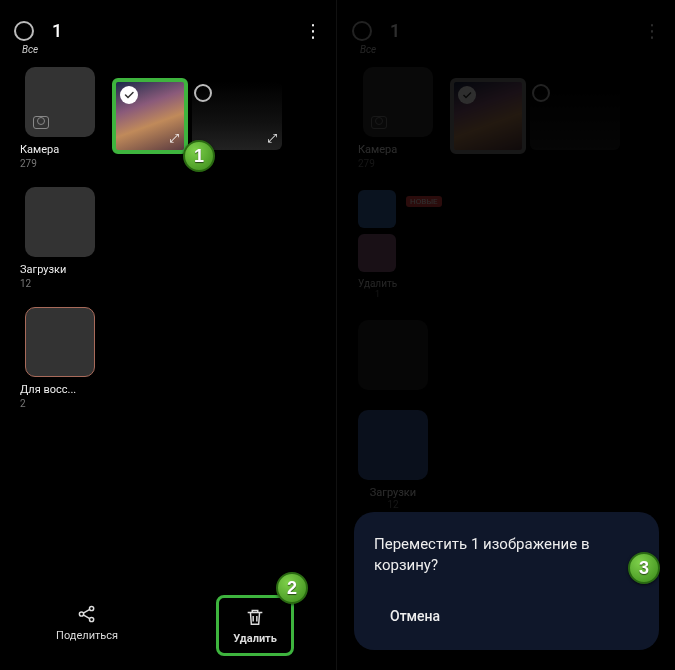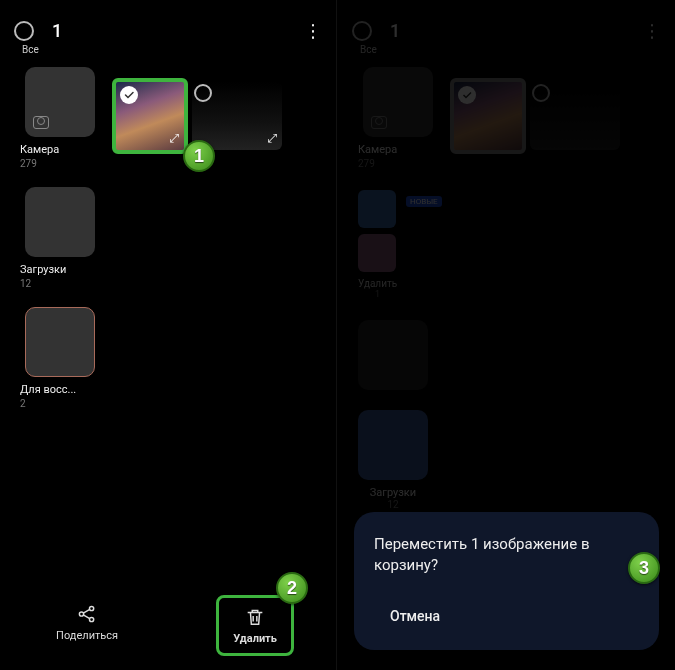--- a/index.html
+++ b/index.html
@@ -39,20 +39,21 @@
     font-weight: 500;
   }
   .hdr .spacer { flex: 1; }
   .hdr .menu { font-size: 18px; line-height: 1; }
   .hdr .all-label {
     position: absolute;
     left: 22px;
     top: 44px;
     font-size: 10px;
     color: #ccc;
+    font-style: italic;
   }
 
   
   .content {
     position: relative;
     padding: 20px 0 0 20px;
   }
   .album {
     width: 80px;
     margin-bottom: 18px;
@@ -200,21 +201,22 @@
     padding: 22px 20px 16px;
     color: #eee;
   }
   .dialog .msg {
     font-size: 15px;
     line-height: 1.4;
     margin-bottom: 22px;
   }
   .dialog .actions {
     display: flex;
-    justify-content: flex-start;
+    justify-content: center;
+    flex-direction: column;
   }
   .dialog .act {
     font-size: 14px;
     font-weight: 500;
     padding: 10px 16px;
     border-radius: 10px;
   }
   .act-confirm { border: 3px solid #3eb43e; }
 
   
@@ -231,21 +233,21 @@
     align-items: center;
     justify-content: center;
     font-family: Arial, sans-serif;
     box-shadow: 0 1px 3px rgba(0,0,0,.6);
   }
   .badge span { text-shadow: 0 1px 1px rgba(0,0,0,.6); }
 
   .new-tag {
     position: absolute;
     left: 68px; top: 196px;
-    background: #1d4ed8;
+    background: #ef4444;
     color: #fff;
     font-size: 8px;
     padding: 1px 4px;
     border-radius: 3px;
     opacity: 0.18;
   }
 </style>
 </head>
 <body>
 

